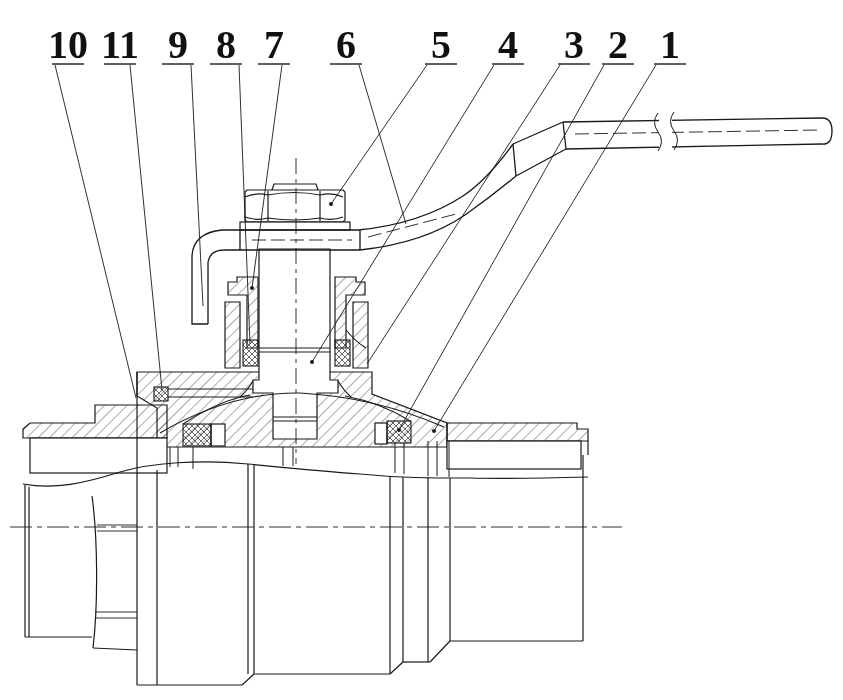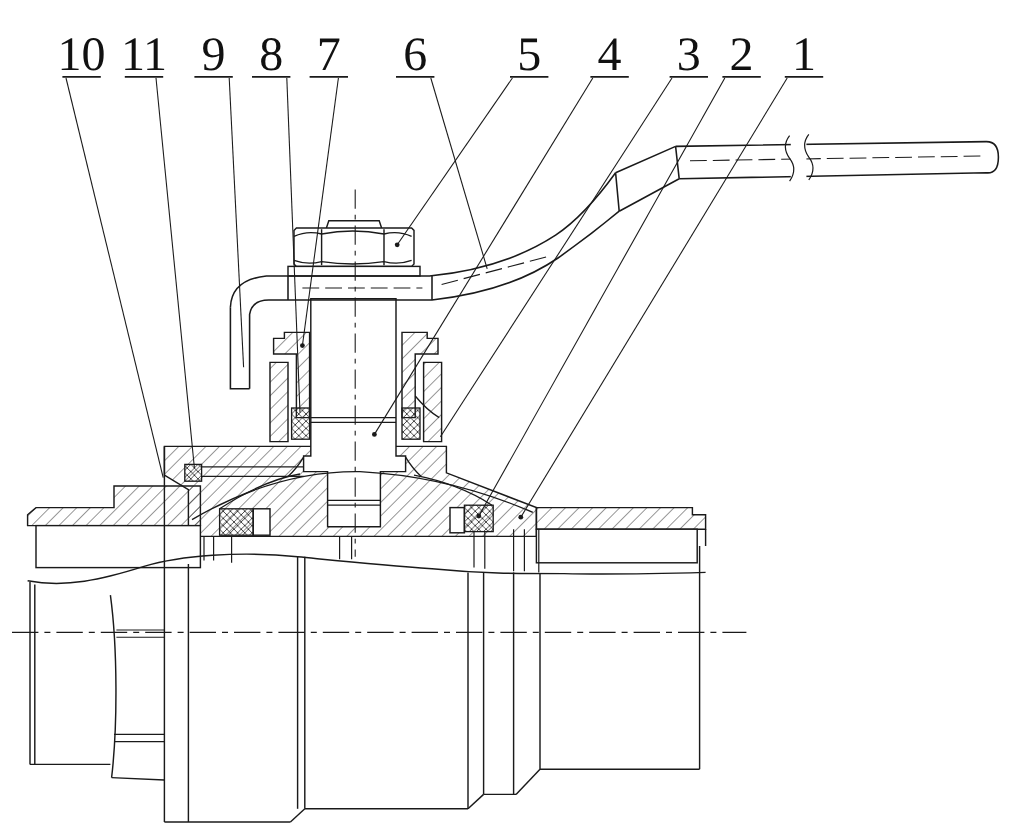--- a/index.html
+++ b/index.html
@@ -1,17 +1,17 @@
 <!DOCTYPE html>
 <html><head>
 <meta charset="utf-8">
 <style>
   html,body{margin:0;padding:0;background:#fff;}
   .stage{position:relative;width:843px;height:700px;background:#fff;overflow:hidden;
-         font-family:"Liberation Serif", serif;}
+         font-family:"Liberation Serif", serif;font-weight:bold;}
   svg{position:absolute;left:0;top:0;}
   .num{font-family:"Liberation Serif", serif;font-size:40px;fill:#111;}
 </style>
 </head>
 <body>
 
 <div class="stage">
 <svg width="843" height="700" viewBox="0 0 843 700">
   <defs>
     <pattern id="h" width="8" height="8" patternUnits="userSpaceOnUse" patternTransform="rotate(45)">

